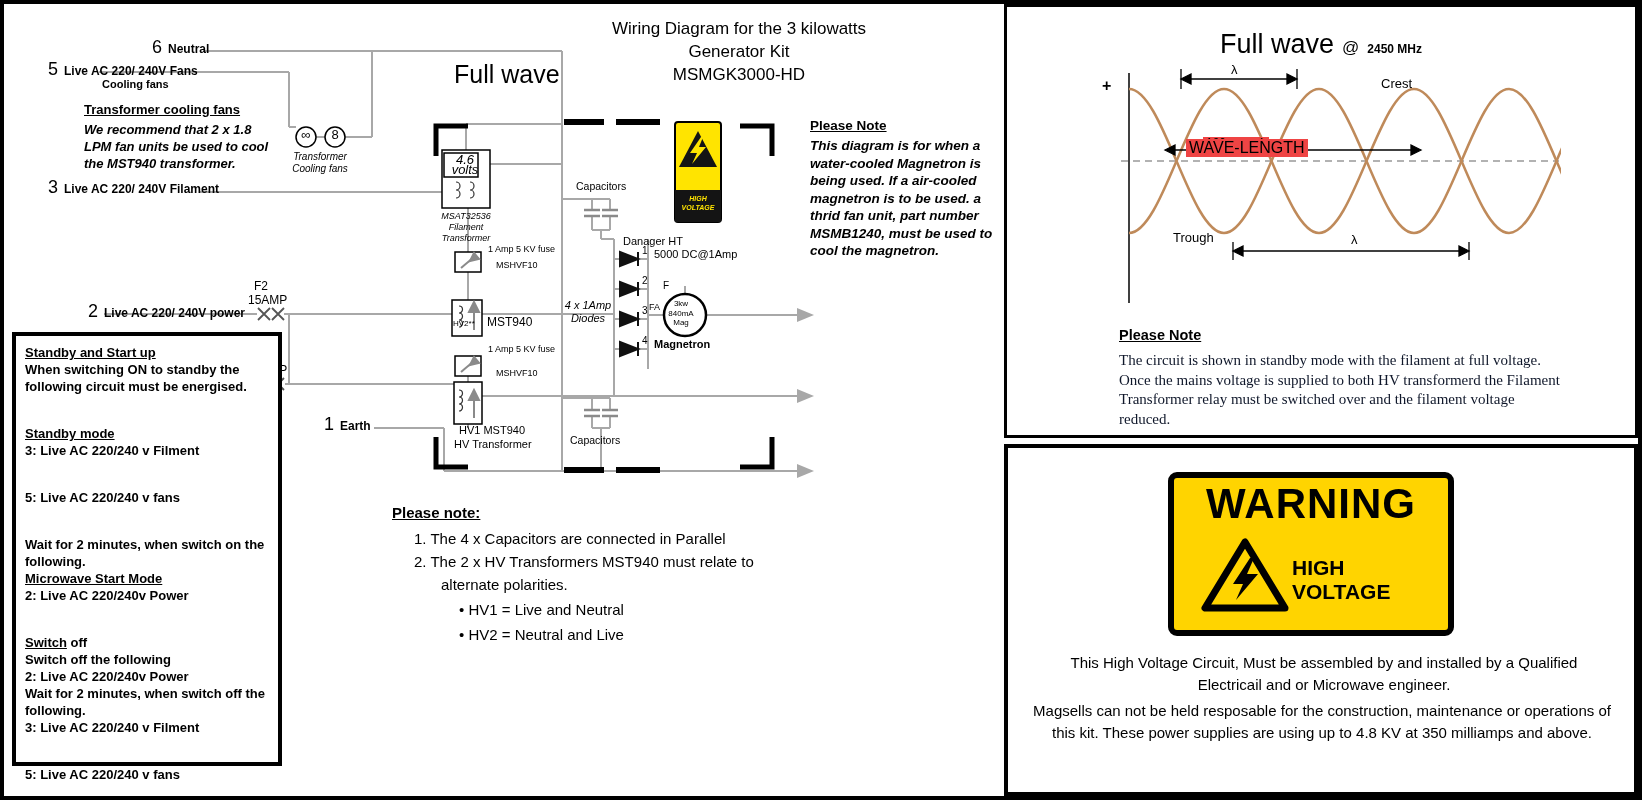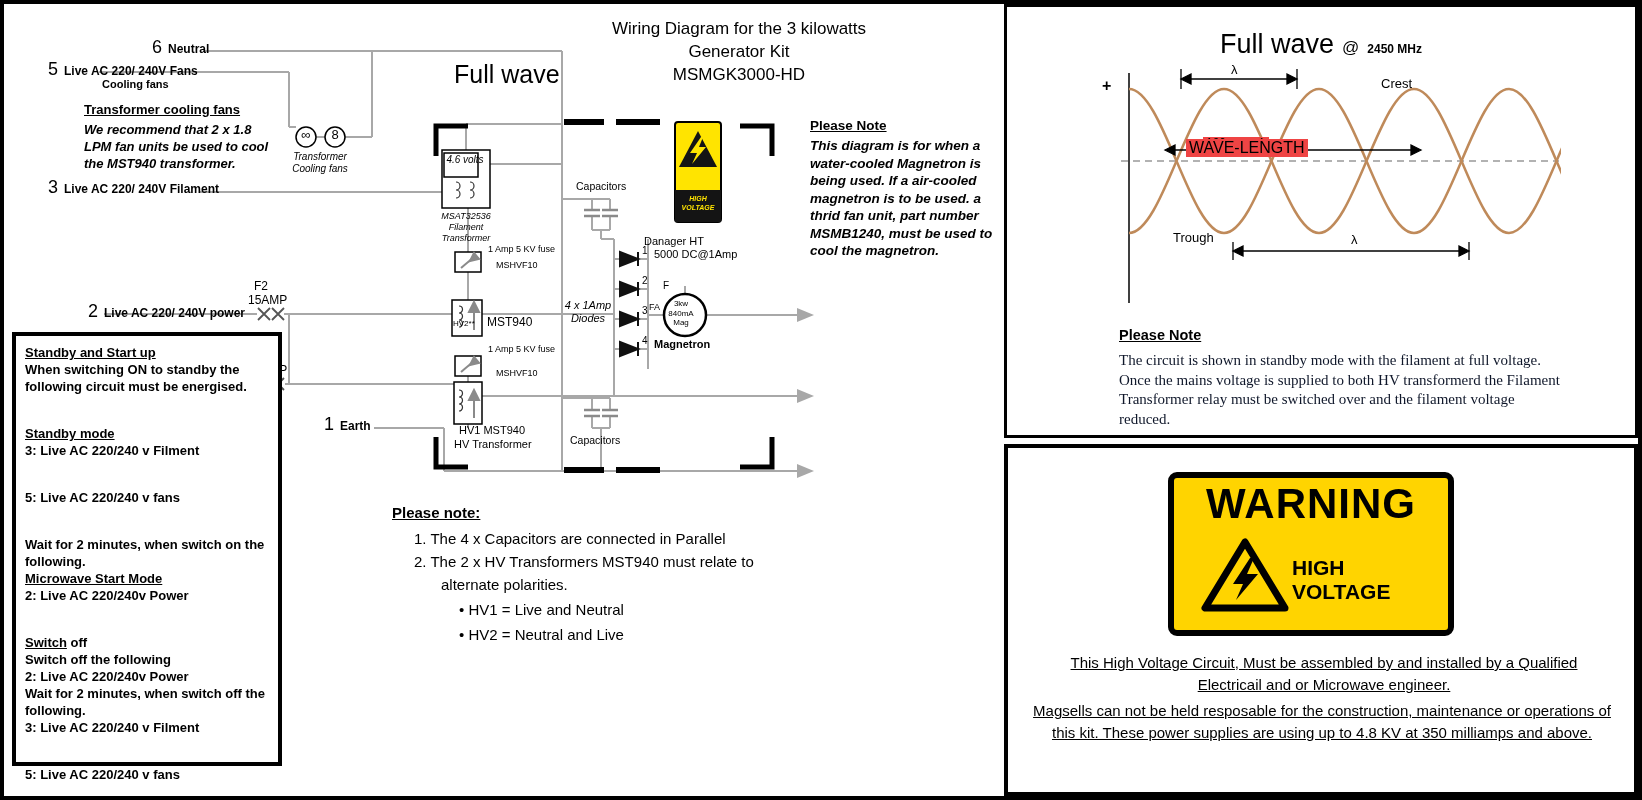--- a/index.html
+++ b/index.html
@@ -21,21 +21,21 @@
   .rb{left:1000px;top:440px;width:634px;height:352px;border:4px solid #000;}
   .wavetitle{position:absolute;left:0;top:22px;width:100%;display:flex;justify-content:center;align-items:baseline;gap:8px;}
   .wt-main{font-size:27px;}
   .wt-at{font-size:17px;}
   .wt-freq{font-size:12px;font-weight:bold;}
   .serifnote{position:absolute;left:112px;top:344px;width:442px;font-family:"Liberation Serif",serif;font-size:15px;line-height:19.5px;color:#0f172a;}
   .whitebg{background:#ef4444;padding:0 3px;}
   .sign{position:absolute;left:160px;top:24px;width:286px;height:164px;background:#ffd400;border:6px solid #000;border-radius:9px;box-sizing:border-box;}
   .sign-warning{position:absolute;left:0;top:0;width:100%;text-align:center;font-size:42px;font-weight:700;letter-spacing:1px;line-height:52px;color:#000;}
   .sign-hv{position:absolute;left:118px;top:78px;font-size:21px;font-weight:bold;color:#000;}
-  .cpar{position:absolute;text-align:center;font-size:15px;line-height:22px;color:#000;text-decoration:underline;}
+  .cpar{position:absolute;text-align:center;font-size:15px;line-height:22px;color:#000;}
 </style>
 </head>
 <body>
 
 <div class="page">
 
   <svg class="abs" style="left:0;top:0" width="1000" height="796">
 
     <g stroke="#a8a8a8" stroke-width="2" fill="none">
       <path d="M200,47 H558 M558,47 V467
@@ -158,21 +158,21 @@
 
   <div class="lbl ctr" style="left:294px;top:124px;width:16px;font-size:13px">∞</div>
   <div class="lbl ctr" style="left:323px;top:124px;width:16px;font-size:13px">8</div>
   <div class="lbl ctr wrap" style="left:283px;top:147px;width:66px;font-size:10px;line-height:12px">Transformer Cooling fans</div>
 
   <div class="lbl wirelbl" style="left:44px;top:173px">
     <span class="num">3</span>
     <span class="wtxt">Live AC 220/ 240V Filament</span>
   </div>
 
-  <div class="lbl ctr wrap" style="left:441px;top:151px;width:40px;font-size:10px;line-height:10px">4.6 volts</div>
+  <div class="lbl ctr wrap" style="left:441px;top:151px;width:40px;font-size:13px;line-height:10px">4.6 volts</div>
   <div class="lbl ctr wrap" style="left:428px;top:207px;width:68px;font-size:9px;line-height:11px">MSAT32536 Filament Transformer</div>
 
   <div class="lbl" style="left:572px;top:176px;font-size:10.5px">Capacitors</div>
   <div class="lbl" style="left:566px;top:430px;font-size:10.5px">Capacitors</div>
 
   <div class="lbl" style="left:484px;top:240px;font-size:9px">1 Amp 5 KV fuse</div>
   <div class="lbl" style="left:492px;top:256px;font-size:9px">MSHVF10</div>
   <div class="lbl" style="left:484px;top:340px;font-size:9px">1 Amp 5 KV fuse</div>
   <div class="lbl" style="left:492px;top:364px;font-size:9px">MSHVF10</div>
 
@@ -193,21 +193,21 @@
   <div class="lbl" style="left:659px;top:276px;font-size:10px">F</div>
   <div class="lbl" style="left:645px;top:298px;font-size:9px">FA</div>
 
   <div class="lbl ctr" style="left:659px;top:295px;width:36px;font-size:8px;line-height:9.5px">
     <div>3kw</div>
     <div>840mA</div>
     <div>Mag</div>
   </div>
   <div class="lbl b" style="left:650px;top:334px;font-size:11px">Magnetron</div>
 
-  <div class="lbl" style="left:640px;top:231px;font-size:11px">Danager HT</div>
+  <div class="lbl" style="left:619px;top:231px;font-size:11px">Danager HT</div>
   <div class="lbl" style="left:650px;top:244px;font-size:11px">5000 DC@1Amp</div>
   <div class="lbl ctr wrap b" style="left:671px;top:190px;width:46px;font-size:7px;line-height:9px;color:#ffe400">HIGH VOLTAGE</div>
 
   <div class="lbl" style="left:455px;top:420px;font-size:11px">HV1 MST940</div>
   <div class="lbl" style="left:450px;top:434px;font-size:11px">HV Transformer</div>
 
   <div class="lbl wirelbl" style="left:320px;top:410px">
     <span class="num">1</span>
     <span class="wtxt">Earth</span>
   </div>

